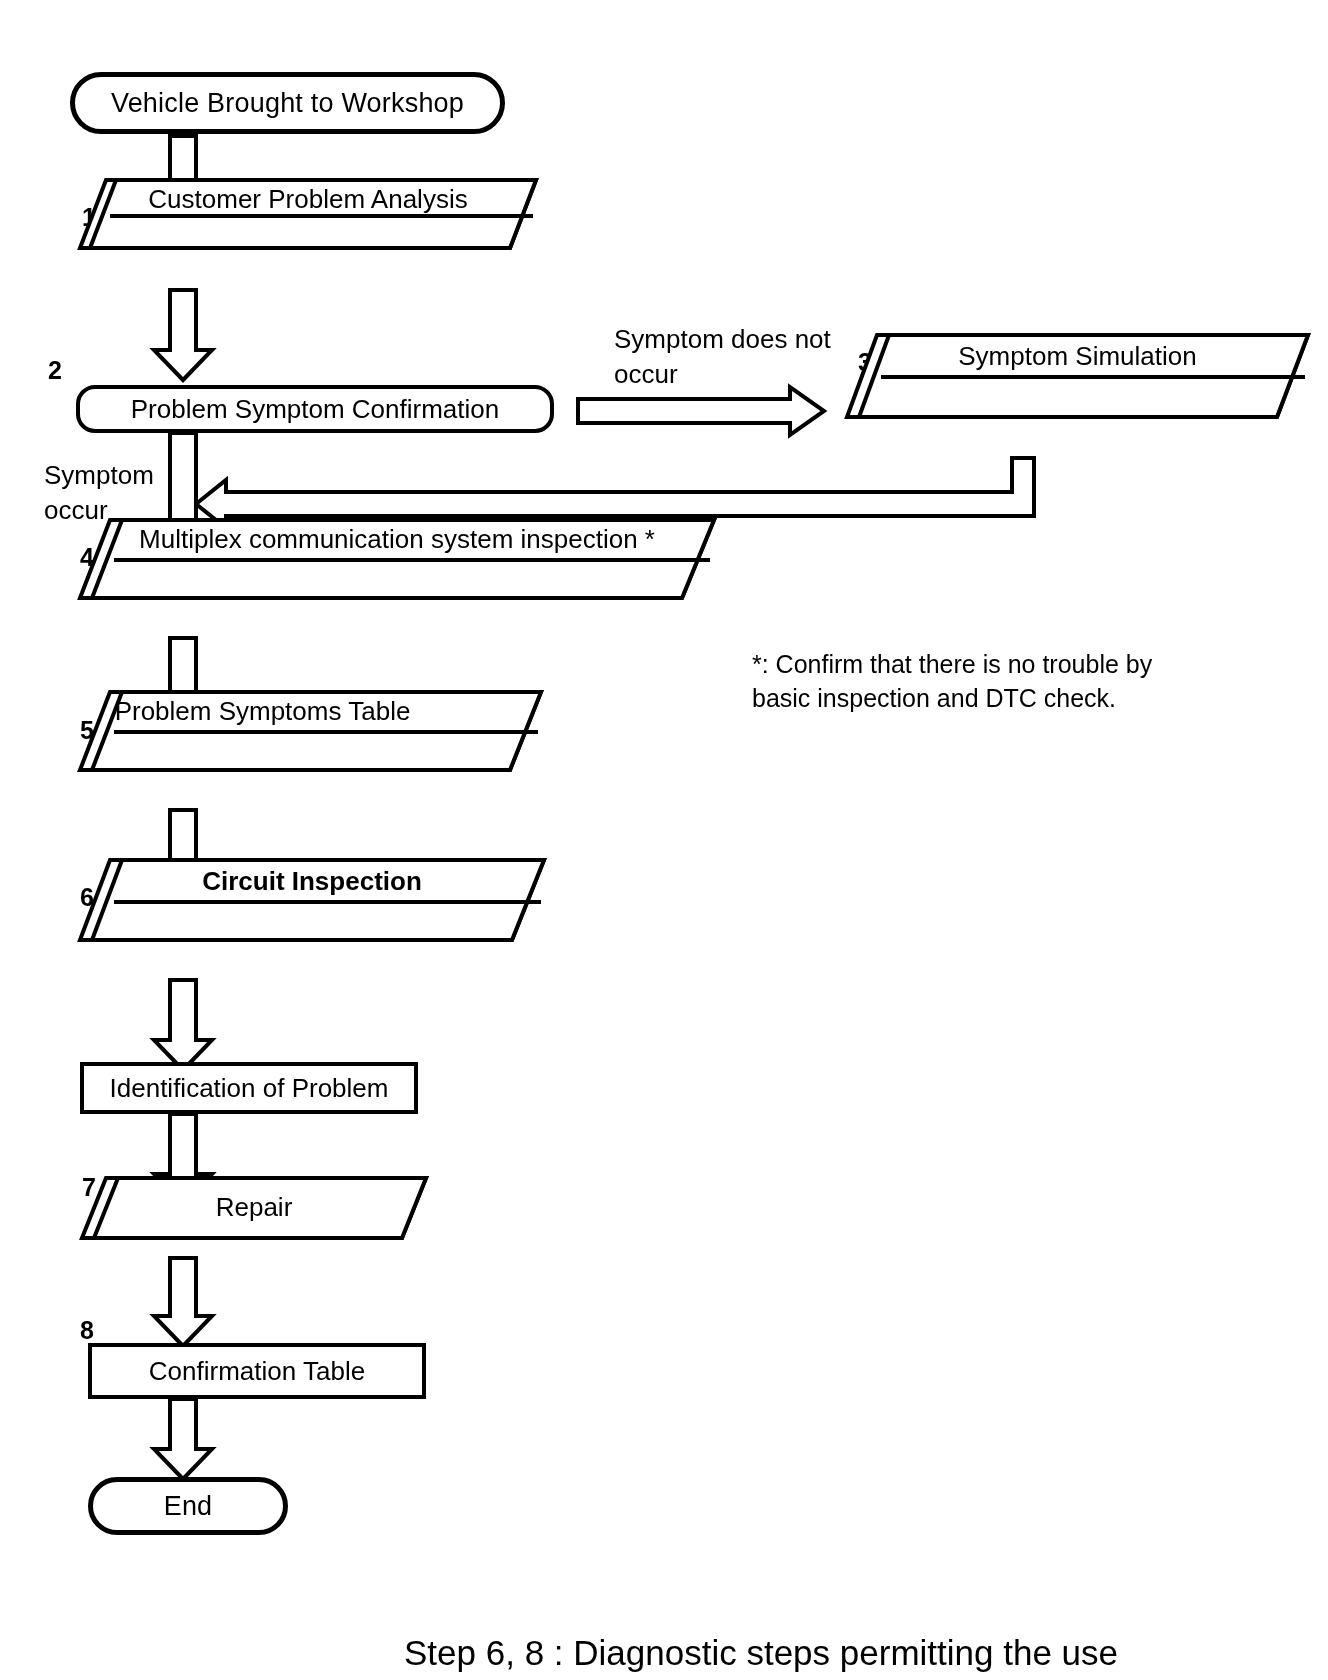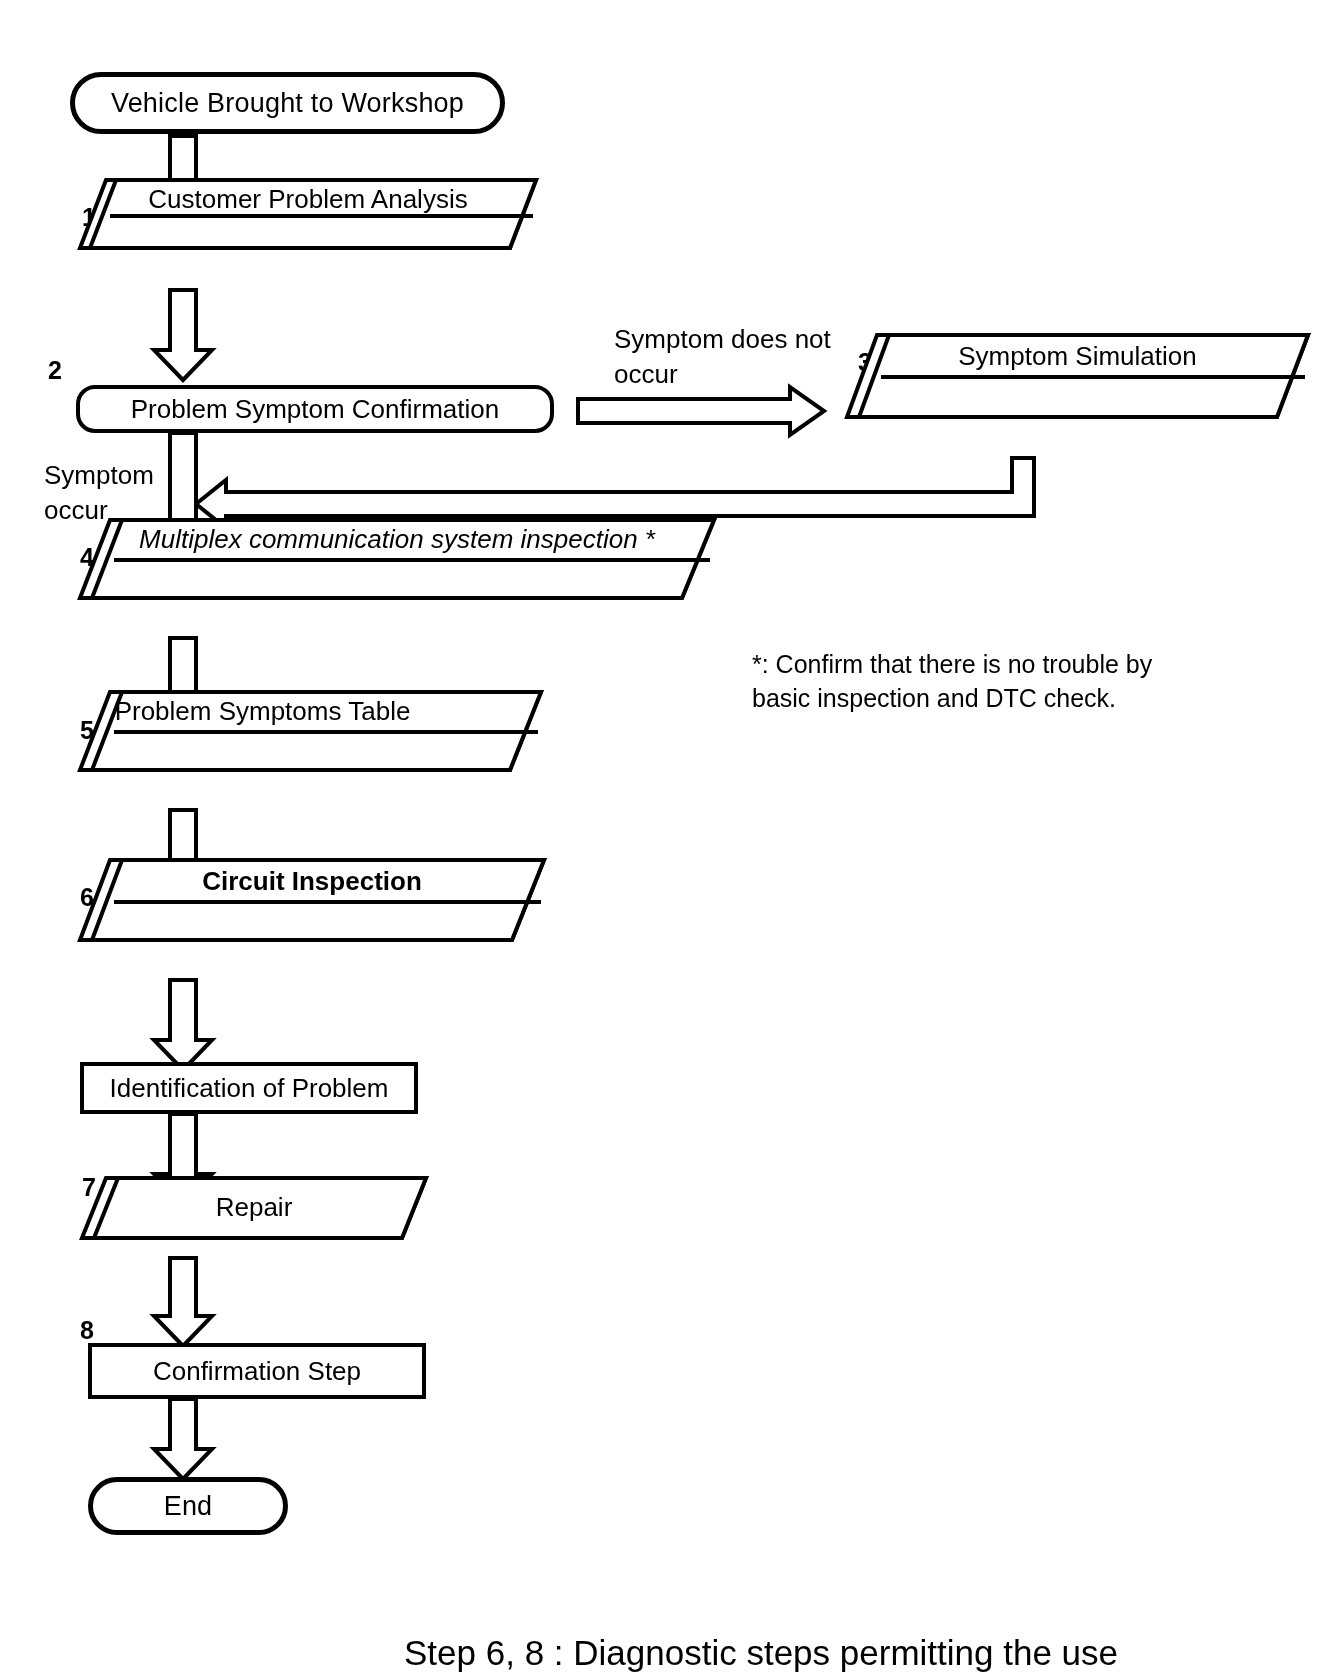--- a/index.html
+++ b/index.html
@@ -145,21 +145,21 @@
   <div class="abs label" style="left:44px;top:418px;">Symptom
 occur</div>
 
   <div class="abs arrow" style="left:148px;top:393px;">
     <svg width="70" height="122" viewBox="0 0 70 122">
       <polygon points="22,0 48,0 48,90 64,90 35,120 6,90 22,90" fill="#ffffff" stroke="#000000" stroke-width="4" stroke-linejoin="miter"></polygon>
     </svg>
   </div>
 
   <div class="abs stepnum" style="left:80px;top:505px;">4</div>
-  <div class="para" style="left:78px;top:518px;width:638px;height:82px;font-style:italic;">
+  <div class="para" style="left:78px;top:518px;width:638px;height:82px;">
     <svg width="638" height="82" viewBox="0 0 638 82">
       <polygon points="32,2 636,2 604,80 2,80" fill="#ffffff" stroke="#000000" stroke-width="4"></polygon>
       <polygon points="44,2 636,2 604,80 14,80" fill="#ffffff" stroke="#000000" stroke-width="4"></polygon>
       <line x1="36" y1="42" x2="632" y2="42" stroke="#000000" stroke-width="4"></line>
     </svg>
     <div class="ptext" style="top:6px;">Multiplex communication system inspection *</div>
   </div>
 
   <div class="abs note" style="left:752px;top:608px;">*: Confirm that there is no trouble by
 basic inspection and DTC check.</div>
@@ -222,21 +222,21 @@
   </div>
 
   <div class="abs arrow" style="left:148px;top:1218px;">
     <svg width="70" height="90" viewBox="0 0 70 90">
       <polygon points="22,0 48,0 48,58 64,58 35,88 6,58 22,58" fill="#ffffff" stroke="#000000" stroke-width="4" stroke-linejoin="miter"></polygon>
     </svg>
   </div>
 
   <div class="abs stepnum" style="left:80px;top:1278px;">8</div>
   <div class="abs rect" style="left:88px;top:1303px;width:338px;height:56px;">
-    <span>Confirmation Step</span>
+    <span>Confirmation Table</span>
   </div>
 
   <div class="abs arrow" style="left:148px;top:1359px;">
     <svg width="70" height="82" viewBox="0 0 70 82">
       <polygon points="22,0 48,0 48,50 64,50 35,80 6,50 22,50" fill="#ffffff" stroke="#000000" stroke-width="4" stroke-linejoin="miter"></polygon>
     </svg>
   </div>
 
   <div class="abs terminal" style="left:88px;top:1437px;width:200px;height:58px;">
     <span>End</span>

